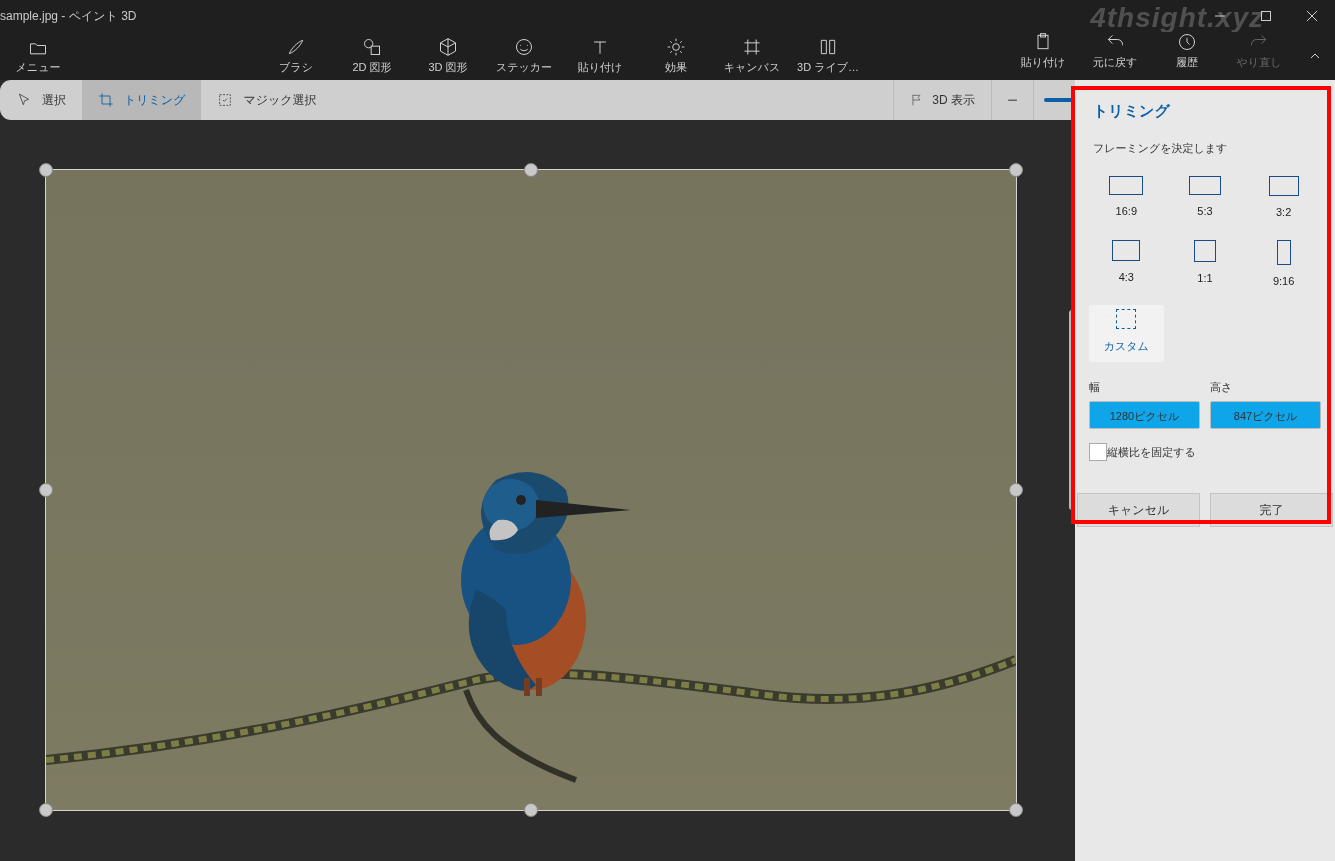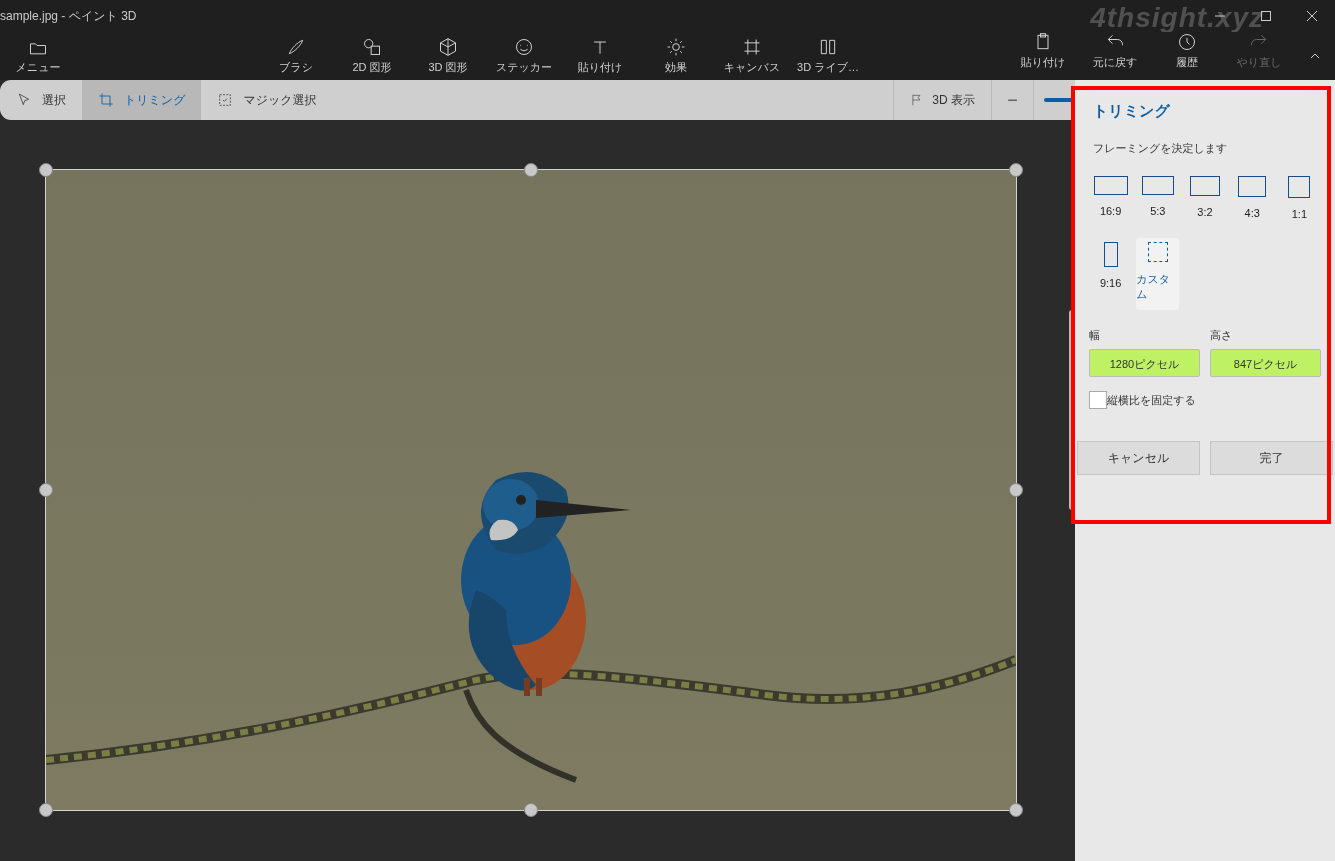--- a/index.html
+++ b/index.html
@@ -52,29 +52,29 @@
 .h-tl{left:-7px;top:-7px;} .h-tc{left:50%;margin-left:-7px;top:-7px;} .h-tr{right:-7px;top:-7px;}
 .h-ml{left:-7px;top:50%;margin-top:-7px;} .h-mr{right:-7px;top:50%;margin-top:-7px;}
 .h-bl{left:-7px;bottom:-7px;} .h-bc{left:50%;margin-left:-7px;bottom:-7px;} .h-br{right:-7px;bottom:-7px;}
 
 
 .panel{position:absolute;top:80px;right:0;width:260px;bottom:0;background:#e8e8e8;}
 .panel-inner{position:relative;padding:0 0 0 0;height:100%;}
 .redbox{position:absolute;left:-4px;top:6px;right:4px;height:438px;border:4px solid red;pointer-events:none;}
 .panel-title{color:#0a5fa6;font-size:15px;font-weight:600;padding:22px 18px 10px;}
 .panel-sub{font-size:11px;color:#333;padding:10px 18px 10px;}
-.ratio-grid{display:grid;grid-template-columns:repeat(5,1fr);gap:10px 4px;padding:6px 14px;}
+.ratio-grid{display:grid;grid-template-columns:repeat(3,1fr);gap:10px 4px;padding:6px 14px;}
 .ratio{display:flex;flex-direction:column;align-items:center;gap:10px;cursor:pointer;padding:4px 0 8px;border-radius:3px;font-size:11px;color:#222;}
 .ratio .box{border:1.5px solid #1a4b8a;background:transparent;}
 .ratio.custom{color:#0a5fa6;background:#f2f2f2;}
 .ratio.custom .box{border:1.5px dashed #0a5fa6;width:20px;height:20px;}
 .dims{display:flex;gap:10px;padding:12px 14px 4px;}
 .dimcol{flex:1;}
 .dimlabel{font-size:11px;color:#333;margin-bottom:6px;}
-.diminput{width:100%;height:28px;background:#bef264;border:1px solid #bbb;border-radius:2px;text-align:center;font-size:11px;color:#333;line-height:28px;}
+.diminput{width:100%;height:28px;background:#0ea5e9;border:1px solid #bbb;border-radius:2px;text-align:center;font-size:11px;color:#333;line-height:28px;}
 .lockrow{display:flex;align-items:center;gap:0;padding:10px 14px 18px;font-size:11px;color:#333;}
 .checkbox{width:18px;height:18px;border:1px solid #aaa;background:#fff;}
 .panel-actions{display:flex;gap:10px;padding:14px 2px;}
 .pbtn{flex:1;height:34px;background:#dcdcdc;border:1px solid #c4c4c4;display:flex;align-items:center;justify-content:center;font-size:12px;color:#333;cursor:pointer;}
 .panel-scroll{position:absolute;left:-6px;top:230px;width:6px;height:200px;background:#b8b8b8;border-radius:3px;}
 
 .watermark{position:absolute;top:2px;right:71px;font-size:28px;font-weight:700;font-style:italic;color:rgba(210,210,210,0.28);pointer-events:none;letter-spacing:1px;}
 </style>
 </head>
 <body>

